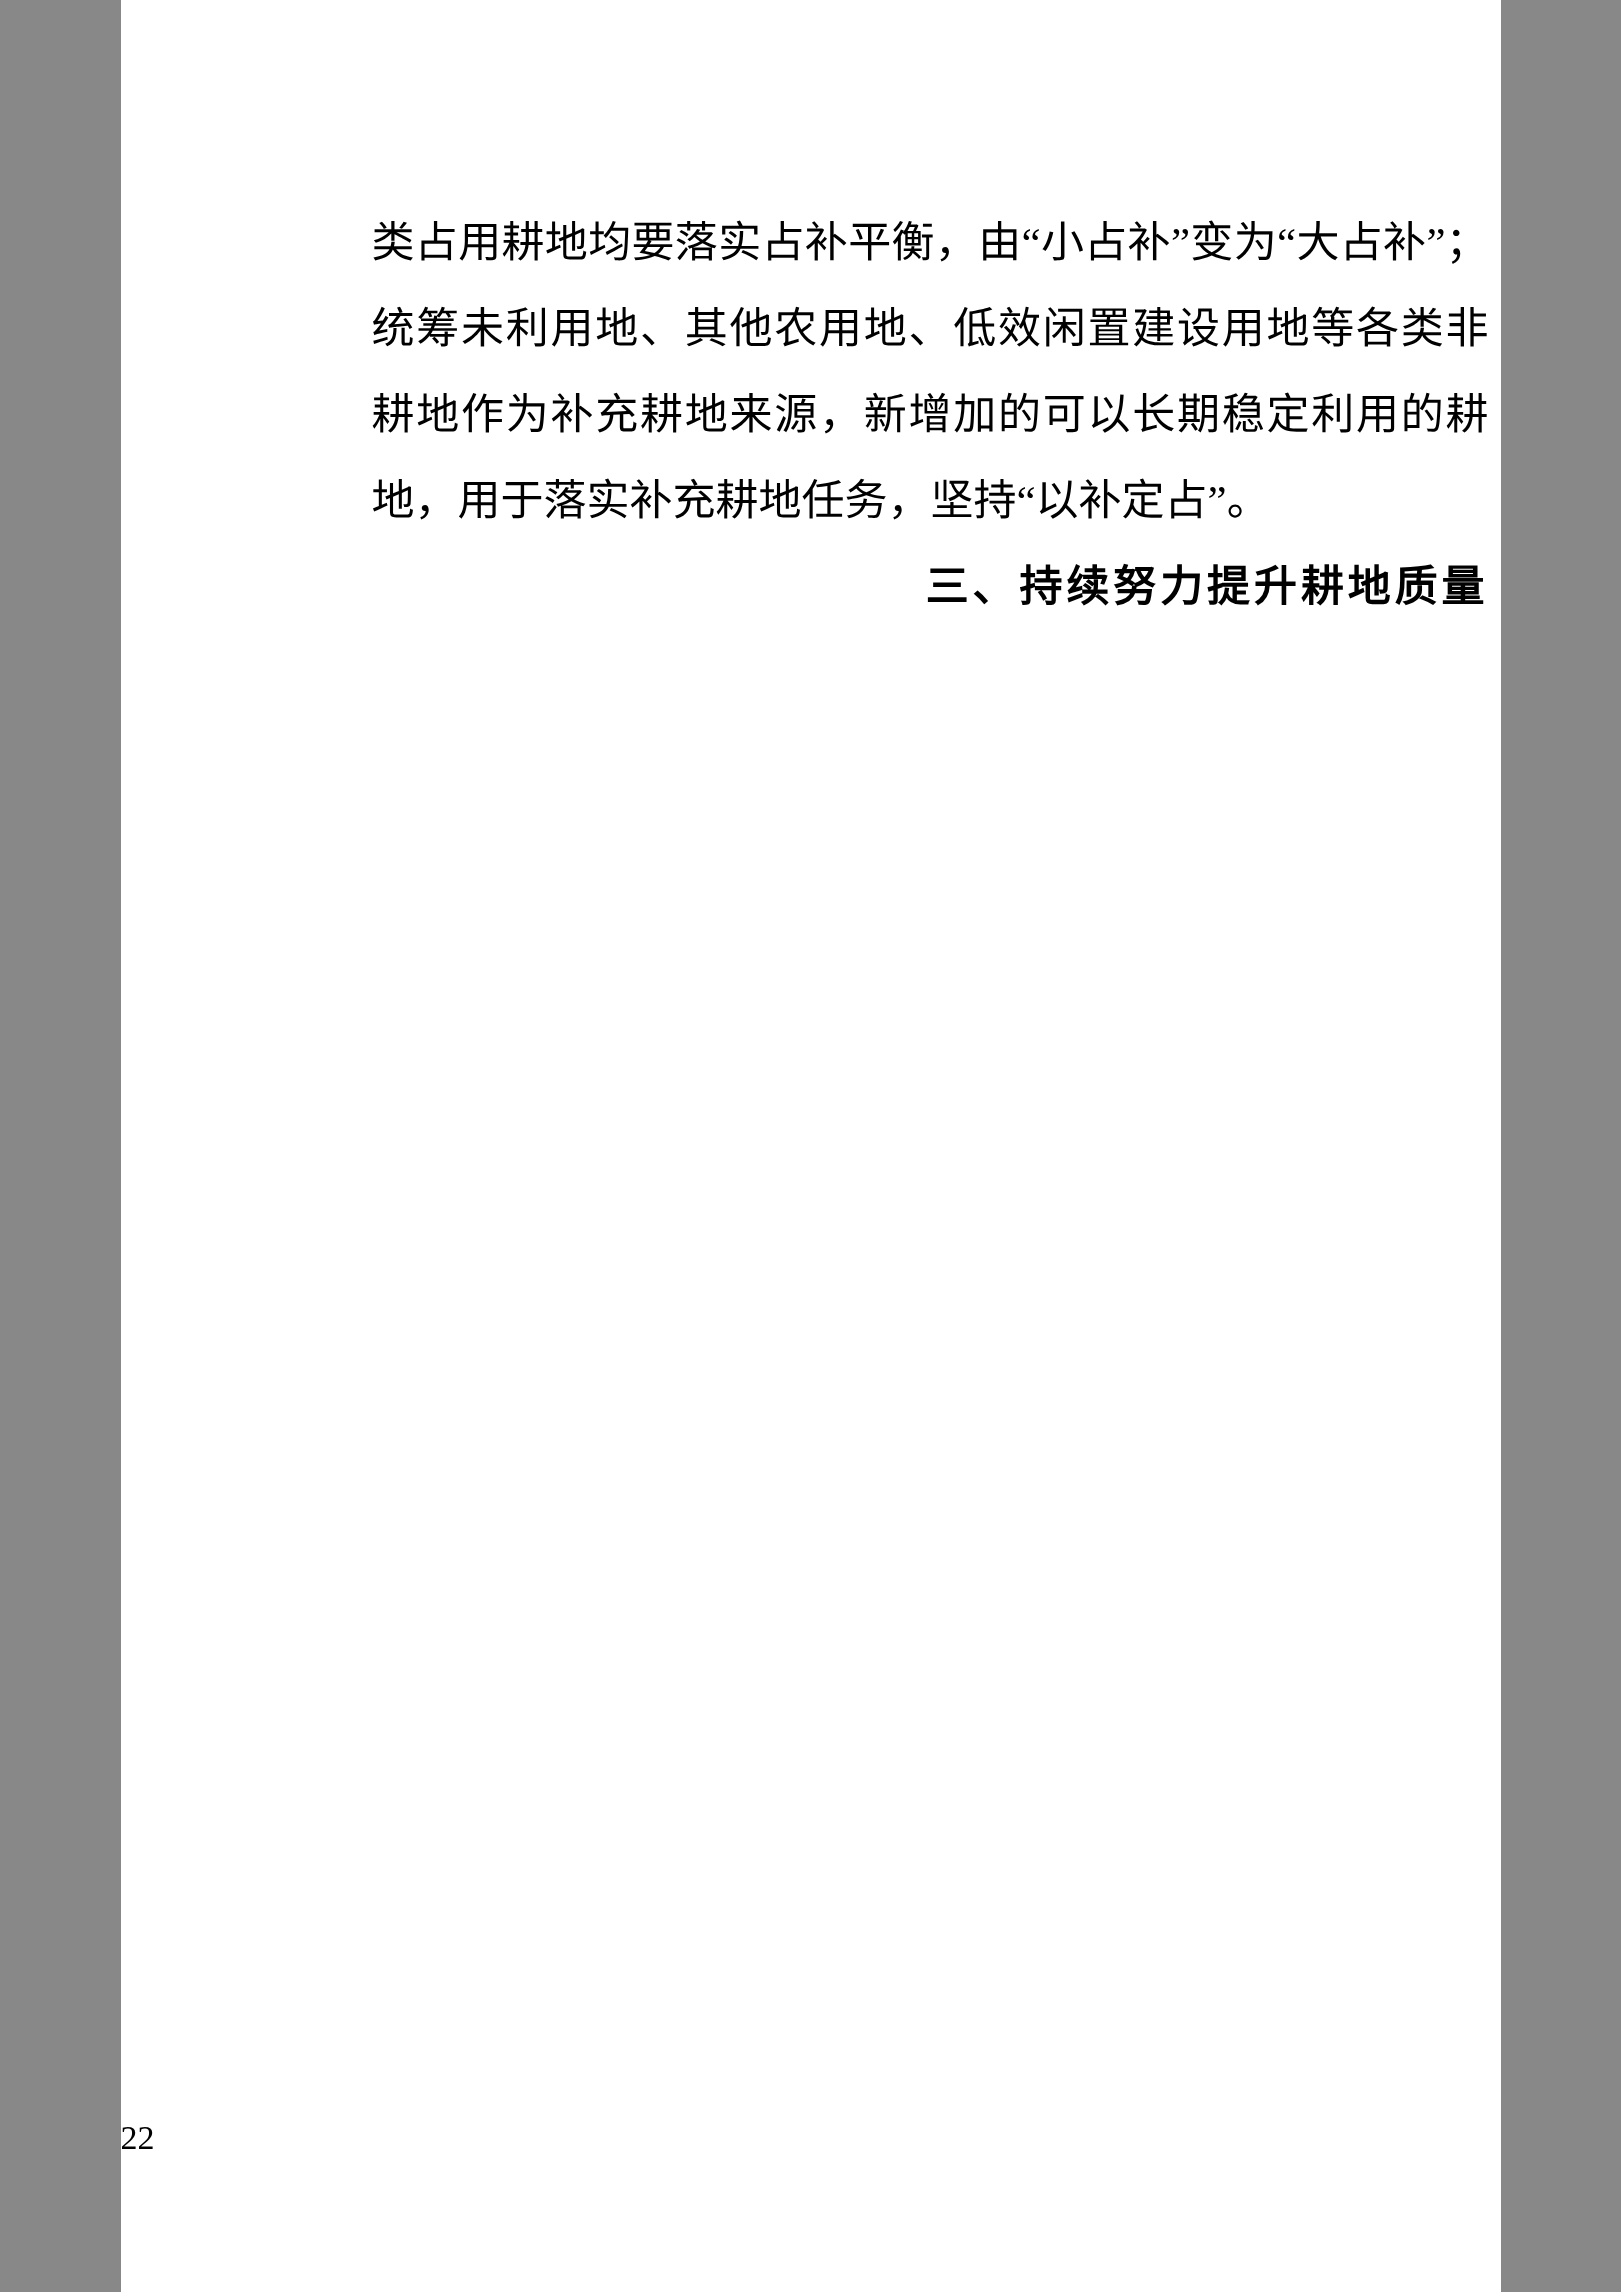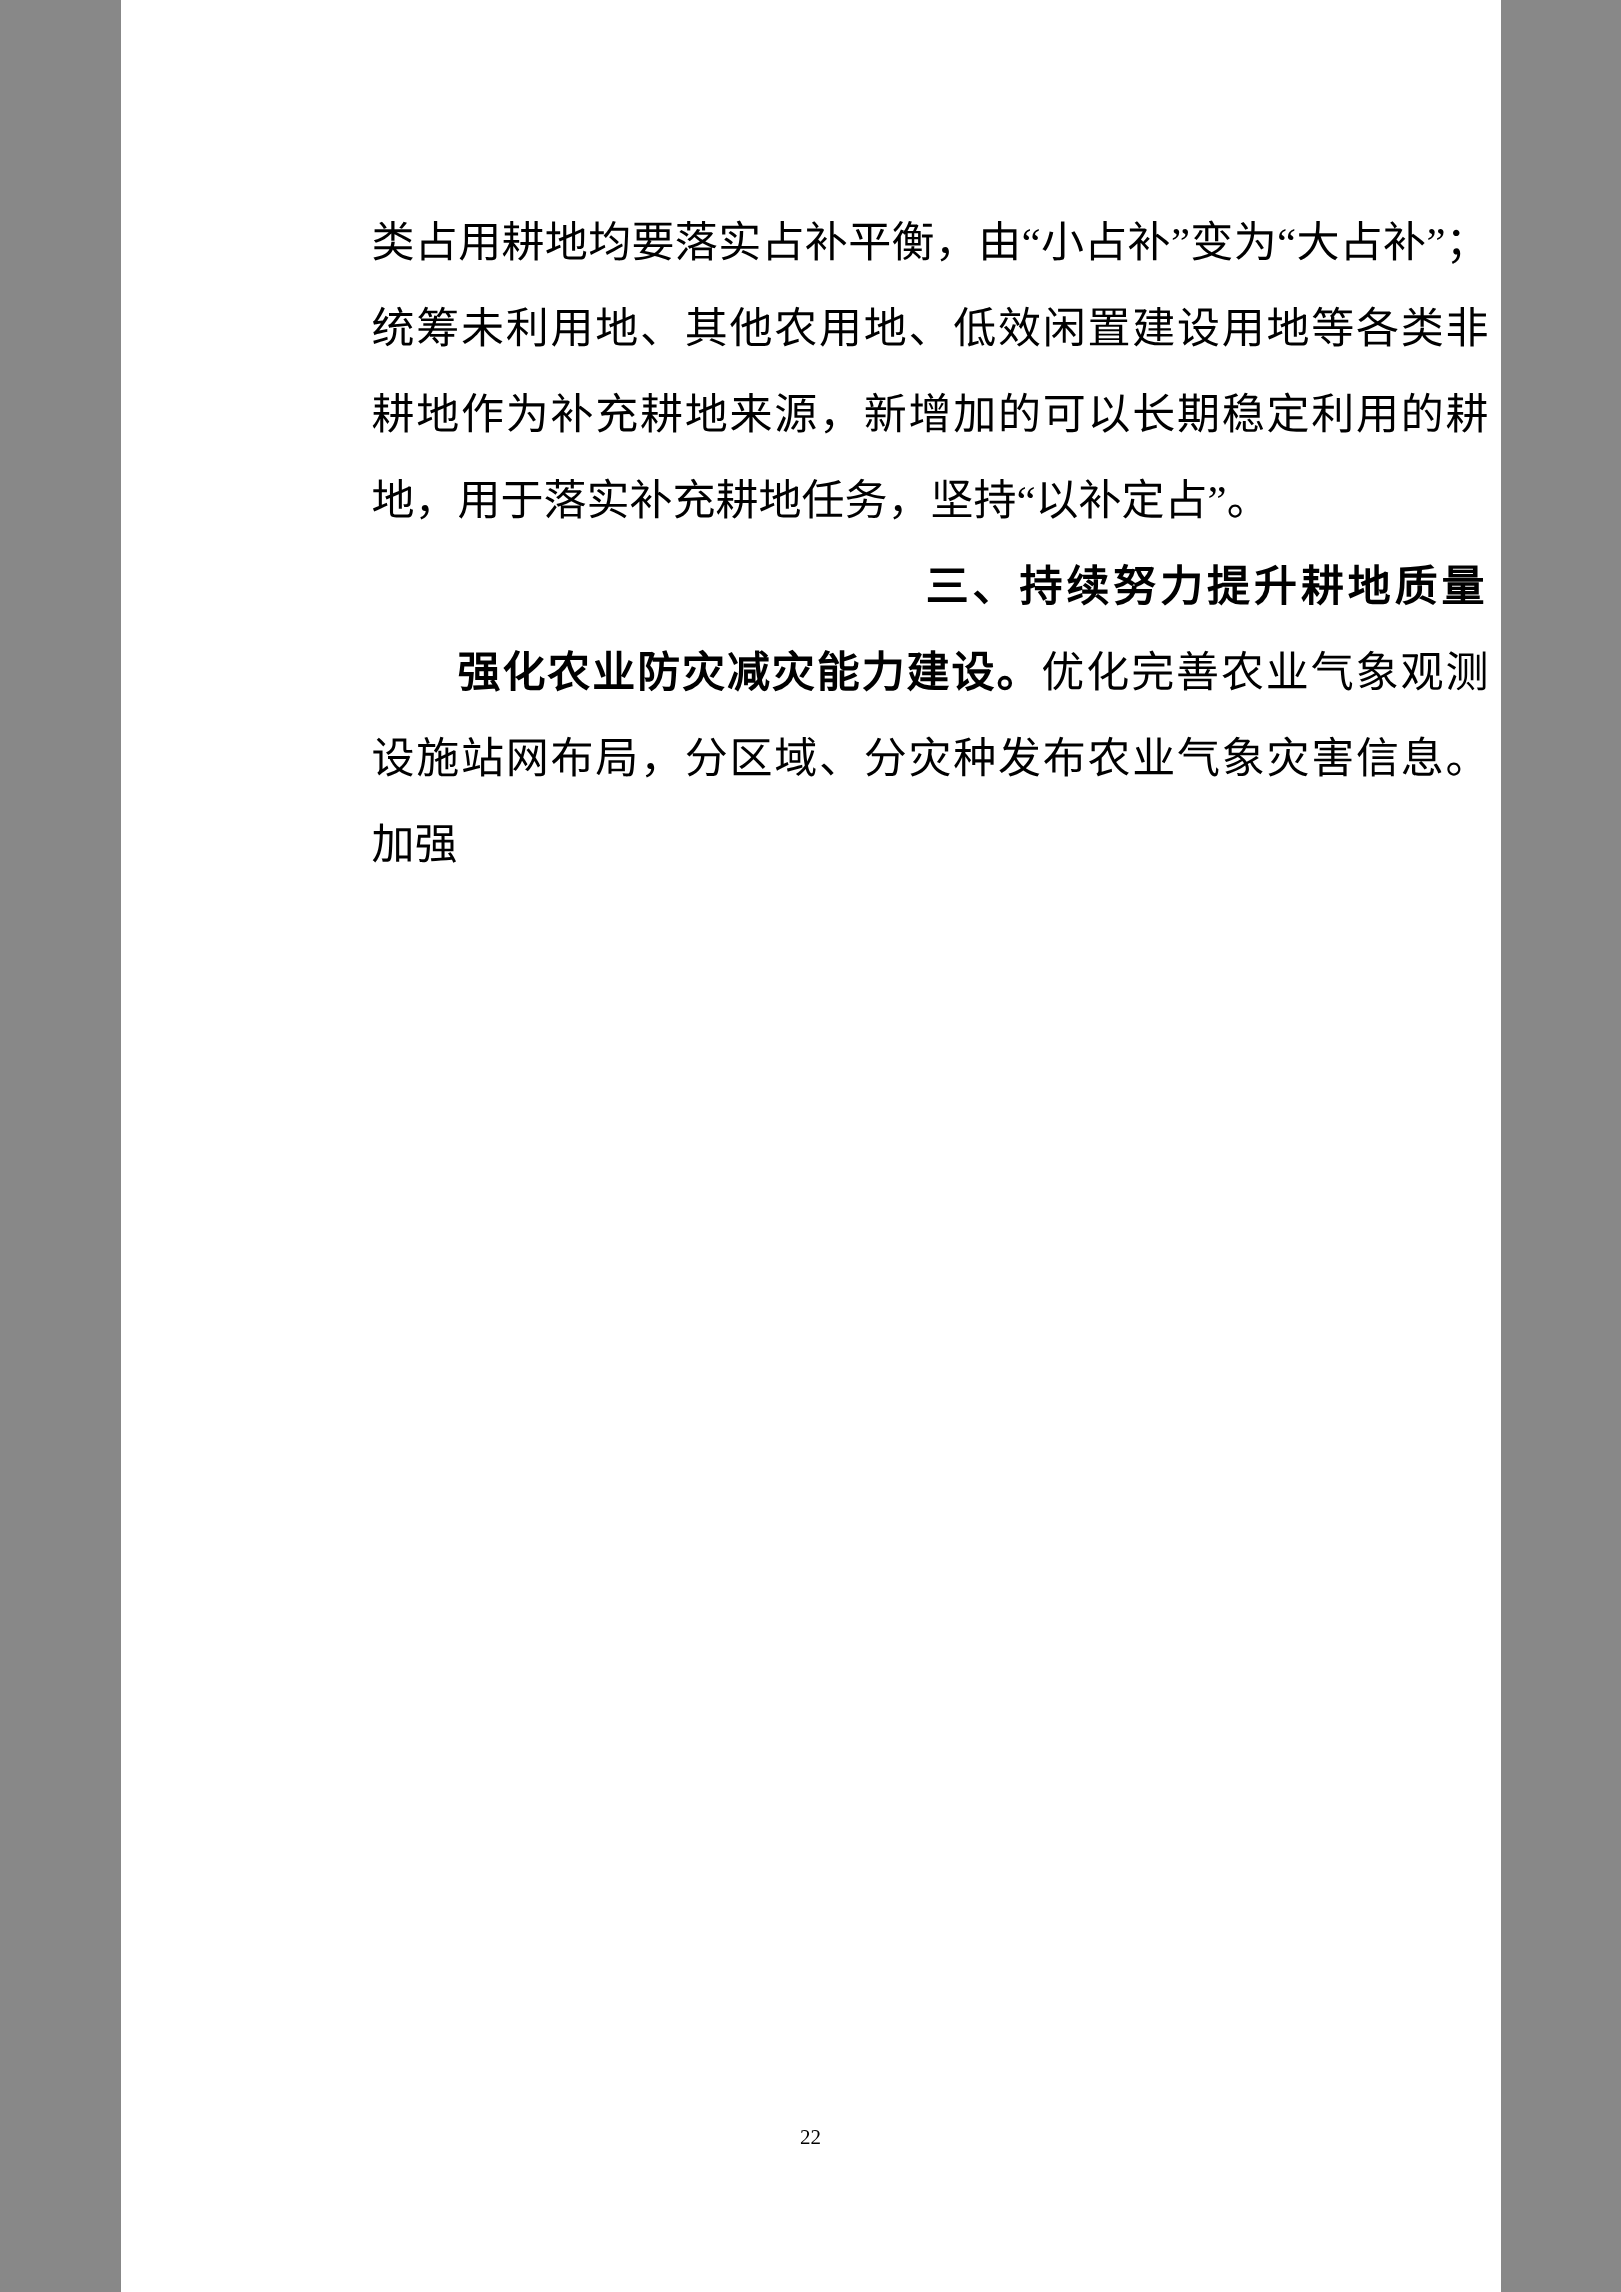--- a/index.html
+++ b/index.html
@@ -49,39 +49,38 @@
     text-indent: 0;
   }
   .lead {
     font-weight: 700;
   }
   .page-footer {
     position: absolute;
     left: 0;
     right: 0;
     top: 2121px;
-    text-align: center;
-    font-size: 21px;
+    text-align: left;
+    font-size: 34px;
     line-height: 33px;
   }
 </style>
 </head>
 <body>
 
 <div class="page">
 
   <div class="doc-body">
 
     <p class="para no-indent">类占用耕地均要落实占补平衡，由“小占补”变为“大占补”；统筹未利用地、其他农用地、低效闲置建设用地等各类非耕地作为补充耕地来源，新增加的可以长期稳定利用的耕地，用于落实补充耕地任务，坚持“以补定占”。</p>
 
     <h2 class="section-heading">三、持续努力提升耕地质量</h2>
 
 
 
-    <p class="para"><span class="lead">强化农业防灾减灾能力建设。</span><span>优化完善农业气象观测设施站网布局，分区域、分灾种发布农业气象灾害信息。加强</span></p>
 
   </div>
 
   <div class="page-footer">
     <span>22</span>
   </div>
 
 </div>
 
 

